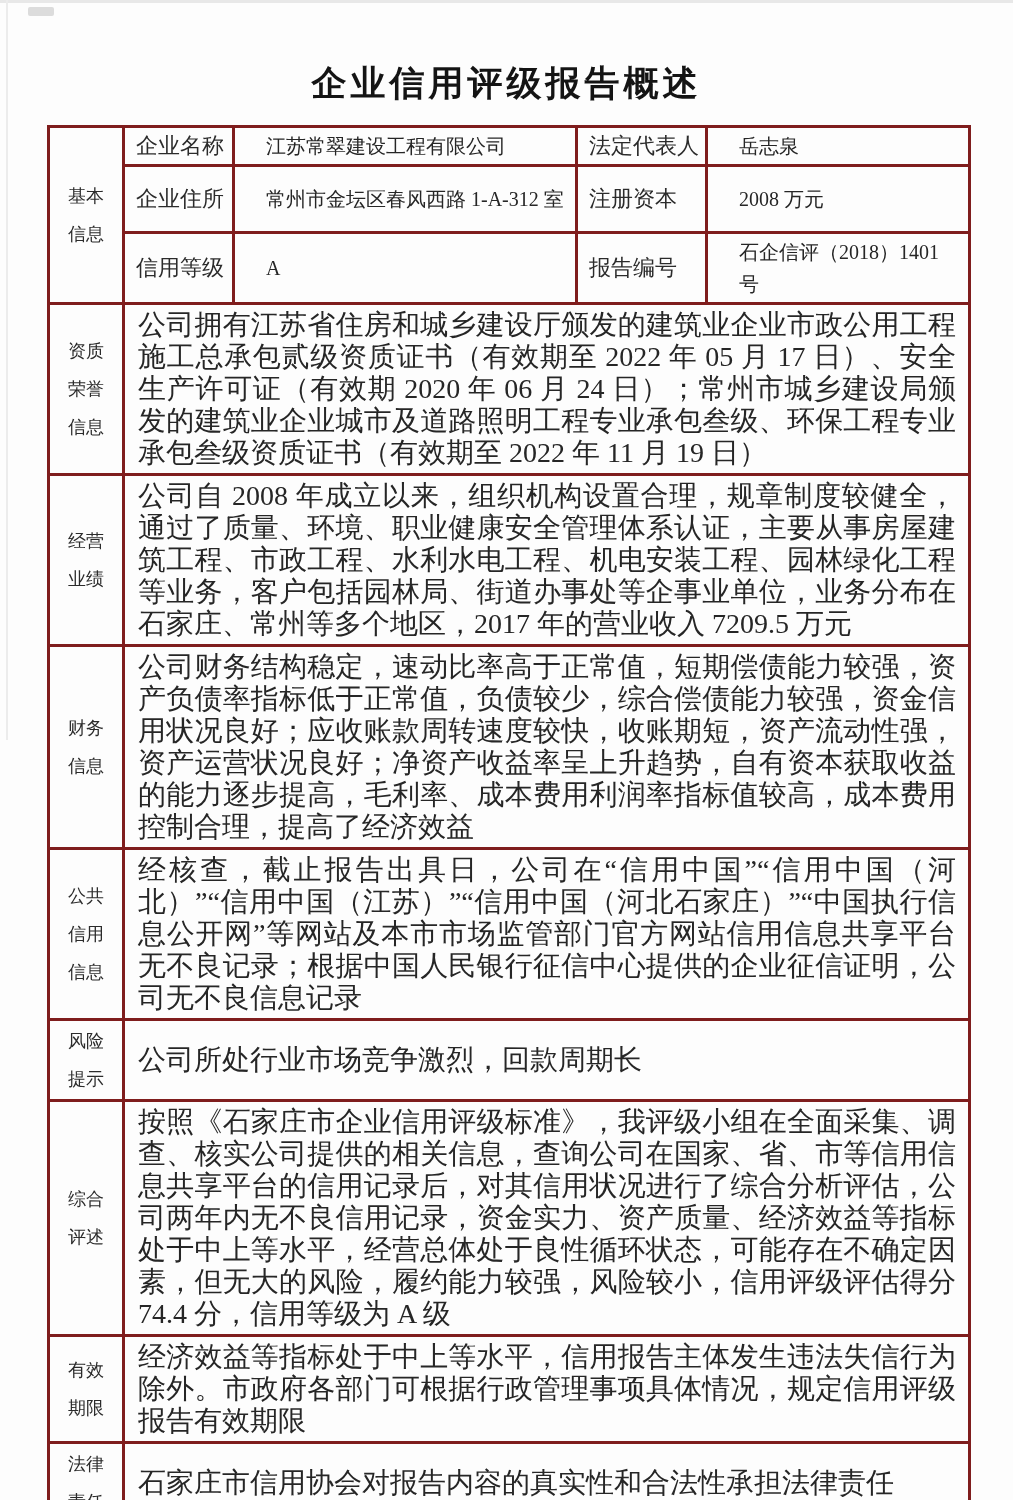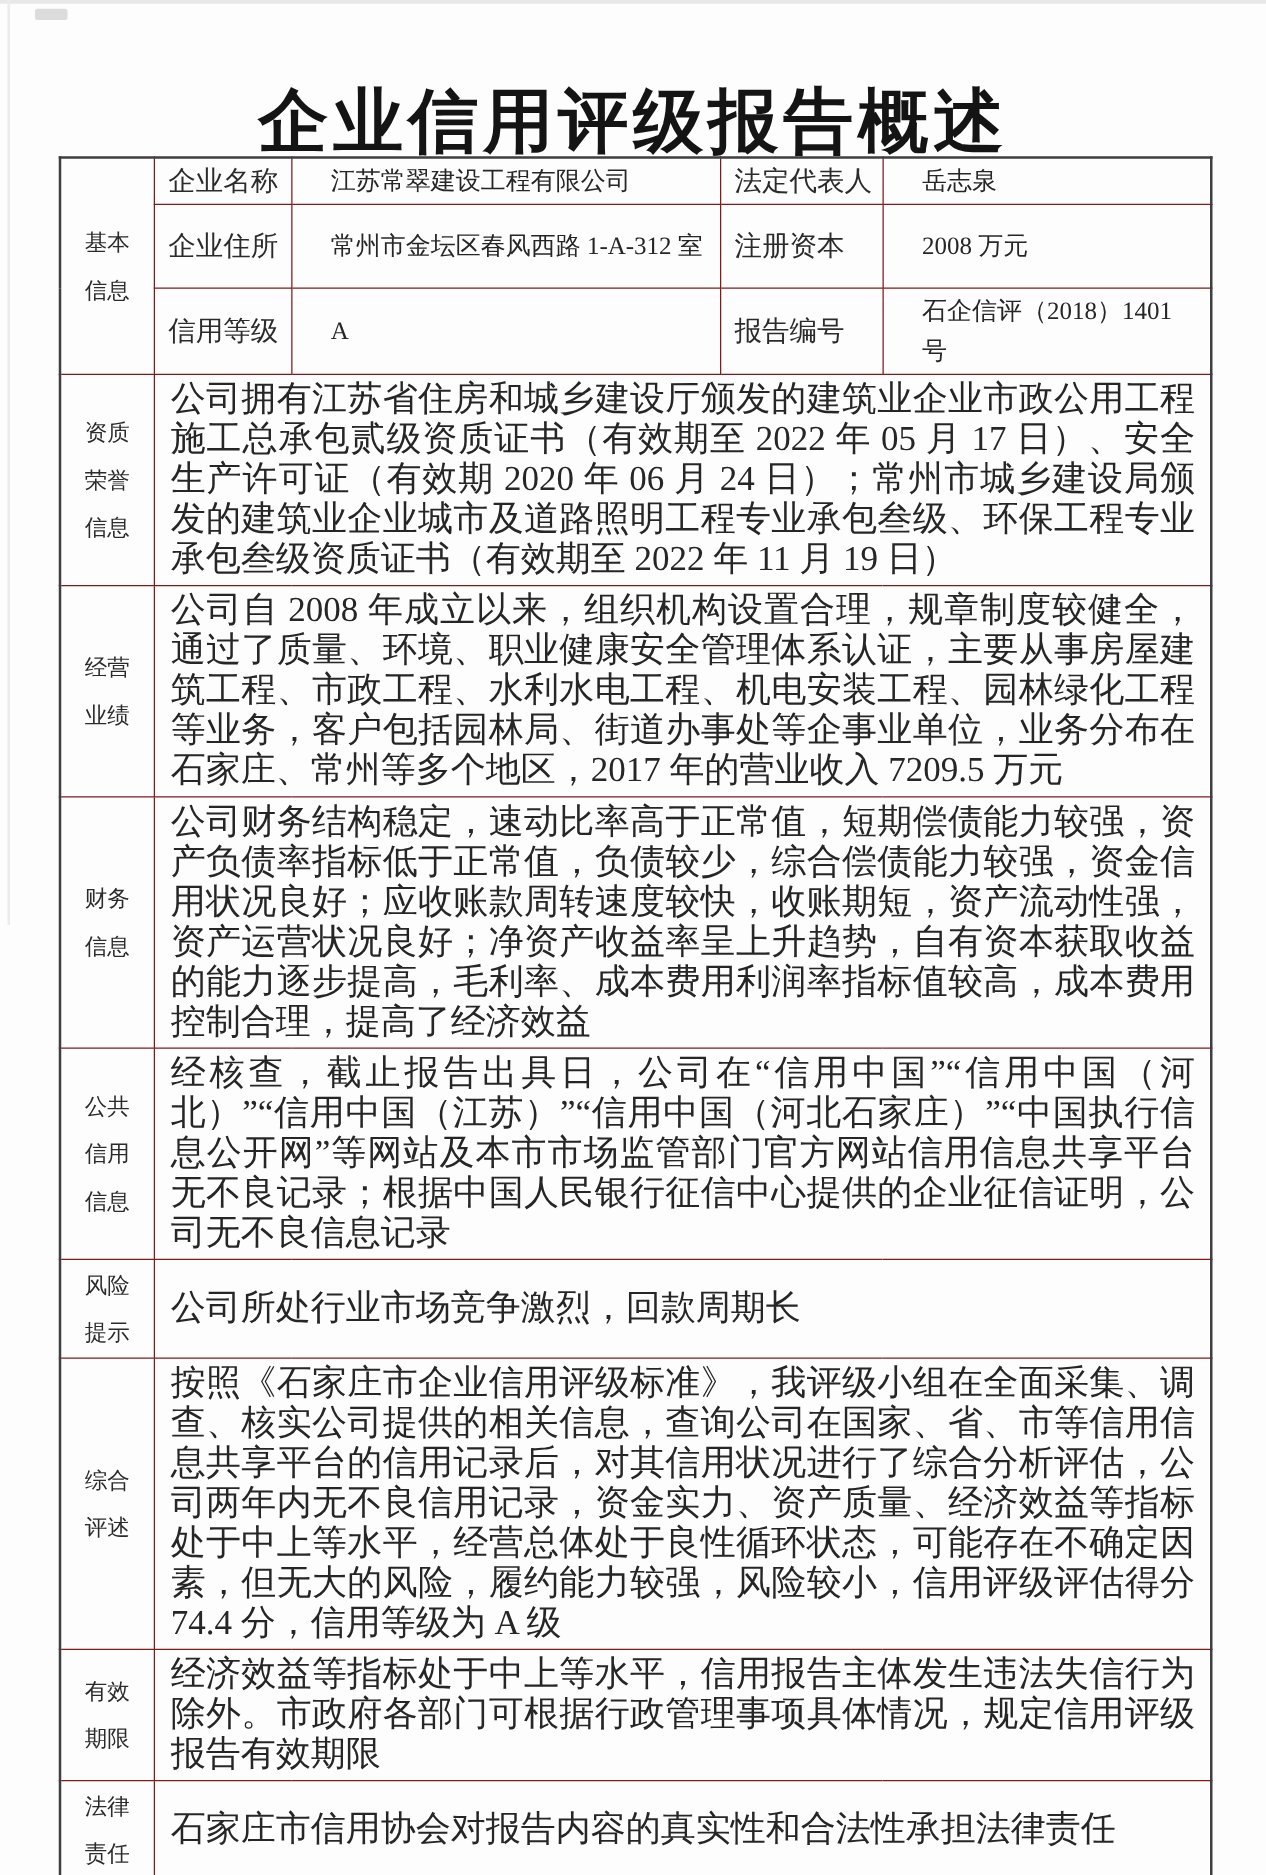--- a/index.html
+++ b/index.html
@@ -9,29 +9,29 @@
     background:#fdfdfd; overflow:hidden;
     font-family:"Liberation Serif","DejaVu Serif",serif;
     color:#262626;
   }
   .scan-top { position:absolute; top:0; left:0; width:1013px; height:3px; background:#e8e8e8; }
   .scan-left { position:absolute; top:0; left:6px; width:2px; height:740px; background:#ececec; }
   .scan-smudge { position:absolute; top:7px; left:28px; width:26px; height:9px; background:#dcdcdc; border-radius:2px; }
 
   .doc-title {
     position:absolute; top:60px; left:0; width:100%;
-    text-align:center; font-size:56px; font-weight:bold; letter-spacing:4px; color:#141414;
+    text-align:center; font-size:35px; font-weight:bold; letter-spacing:4px; color:#141414;
   }
 
   .tables { position:absolute; left:47px; top:125px; width:921px; }
 
   table { border-collapse:collapse; table-layout:fixed; width:921px; }
   .main-table, .sign-table { border:2px solid #3f3f3f; }
   .sign-table { margin-top:-2px; }
-  td { border:1px solid #7f1d1d; }
+  td { border:3px solid #7f1d1d; }
 
   .sec {
     text-align:center; vertical-align:middle; white-space:pre-line;
     font-size:18px; line-height:38px; color:#2b2b2b;
   }
   .lbl { padding-left:11px; font-size:22px; vertical-align:middle; color:#2b2b2b; }
   .val { padding:2px 8px 2px 31px; font-size:20px; line-height:32px; vertical-align:middle; }
   .content {
     padding:4px 12px 4px 13px; font-size:28px; line-height:32px;
     text-align:justify; vertical-align:middle;

